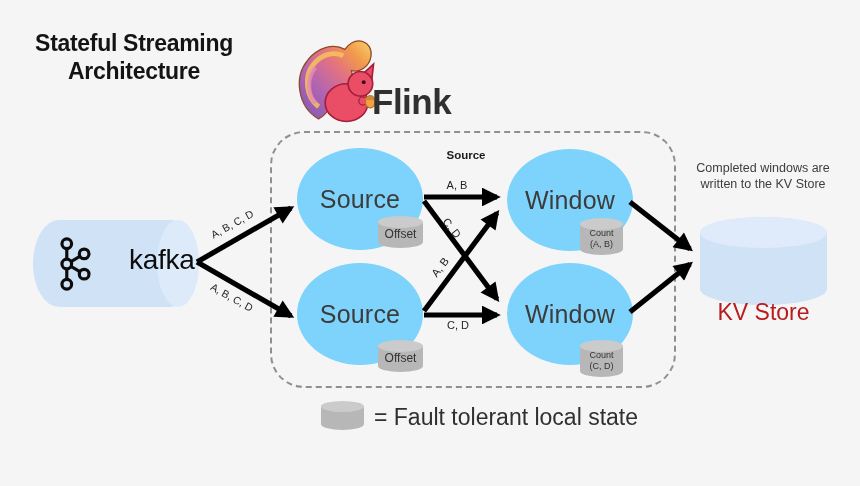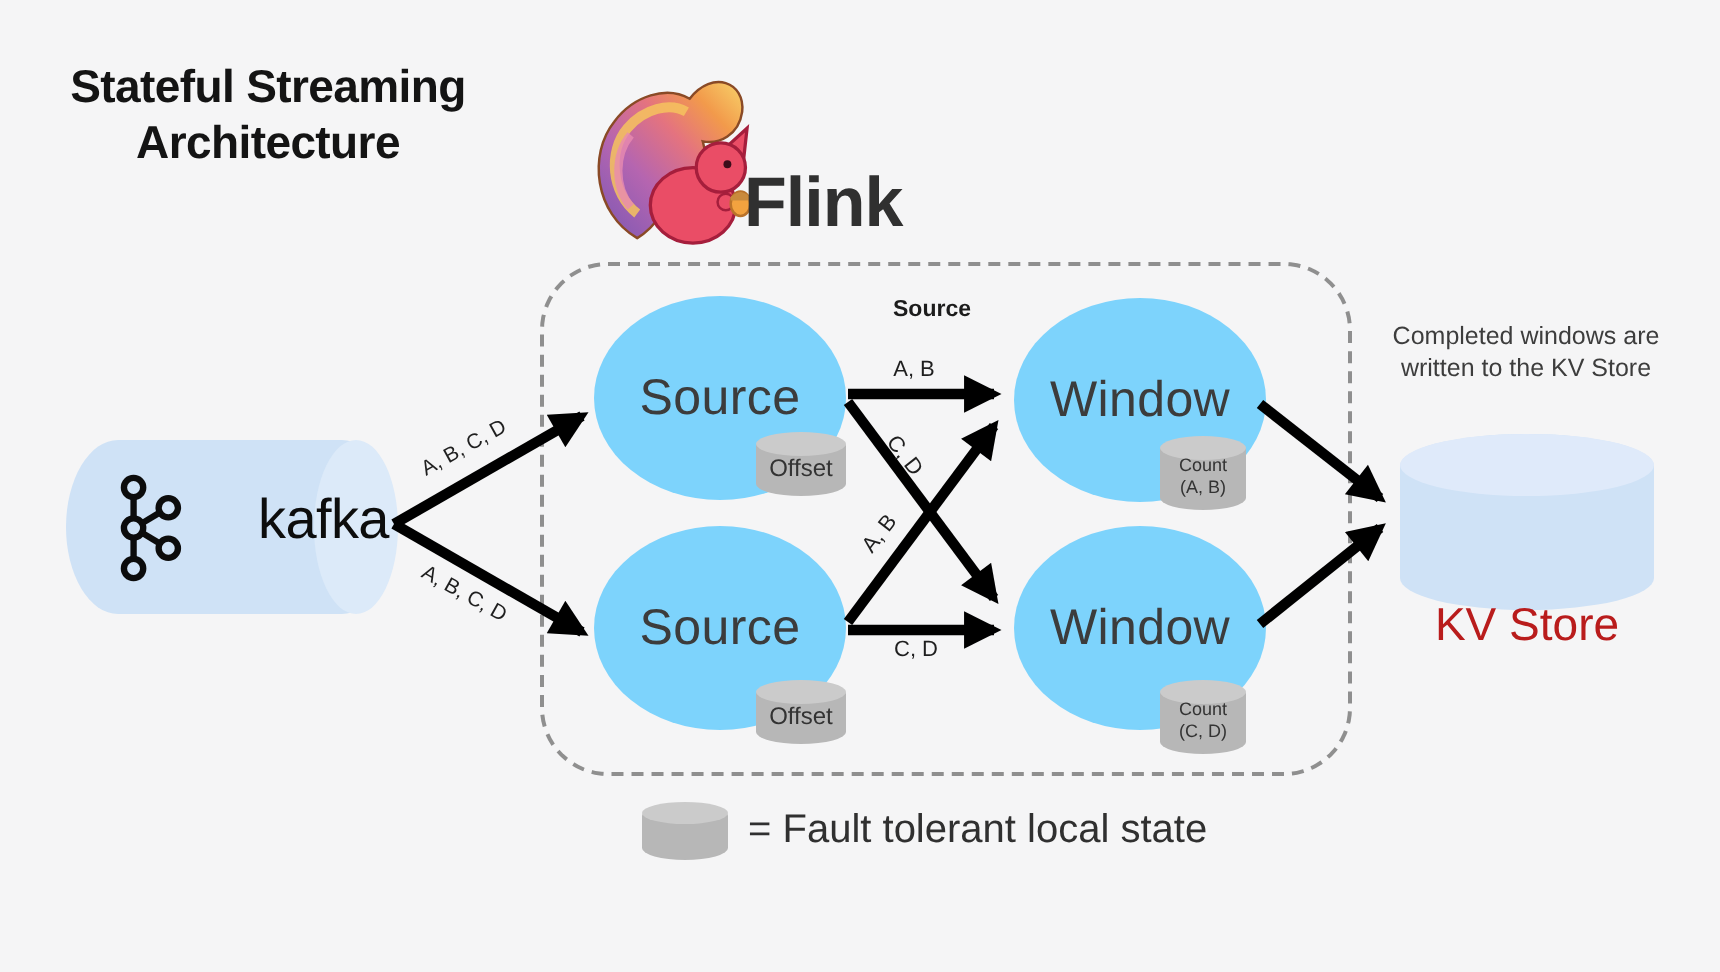--- a/index.html
+++ b/index.html
@@ -80,21 +80,21 @@
   .kafka .cap{position:absolute;right:-2px;top:0;width:42px;height:100%;border-radius:50%;background:#dceaf9;}
   .kafka .kafka-label{
     position:absolute;left:96px;top:24px;font-size:28px;font-weight:400;color:#0d0d0d;z-index:2;letter-spacing:-.3px;
   }
   .kafka svg{position:absolute;left:24px;top:17px;z-index:2;}
 
   
   .legend-cyl{left:321px;top:402px;width:43px;height:28px;z-index:2;}
   .legend-cyl .body{position:absolute;inset:0;background:#b7b7b7;border-radius:50%/6px;}
   .legend-cyl .cap{position:absolute;left:0;top:-1px;width:100%;height:11px;border-radius:50%;background:#cbcbcb;}
-  .legend-text{left:374px;top:404px;font-size:20px;font-weight:500;color:#303030;}
+  .legend-text{left:374px;top:404px;font-size:23px;font-weight:500;color:#303030;}
 
   
   .arrows{position:absolute;left:0;top:0;z-index:3;}
   .elabel{
     z-index:4;font-size:11px;color:#1f1f1f;white-space:nowrap;
     transform:translate(-50%,-50%);
   }
   .elabel.small{font-size:10.5px;}
   .rot-p52{transform:translate(-50%,-50%) rotate(52deg);}
   .rot-m52{transform:translate(-50%,-50%) rotate(-52deg);}

